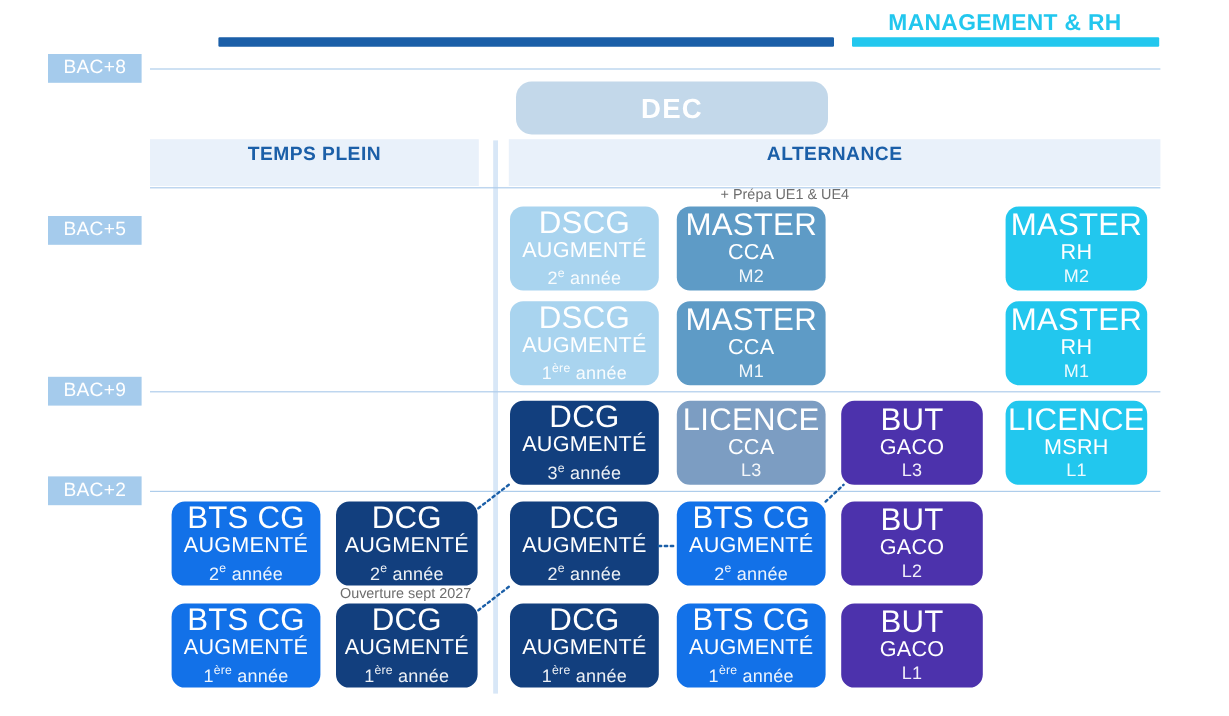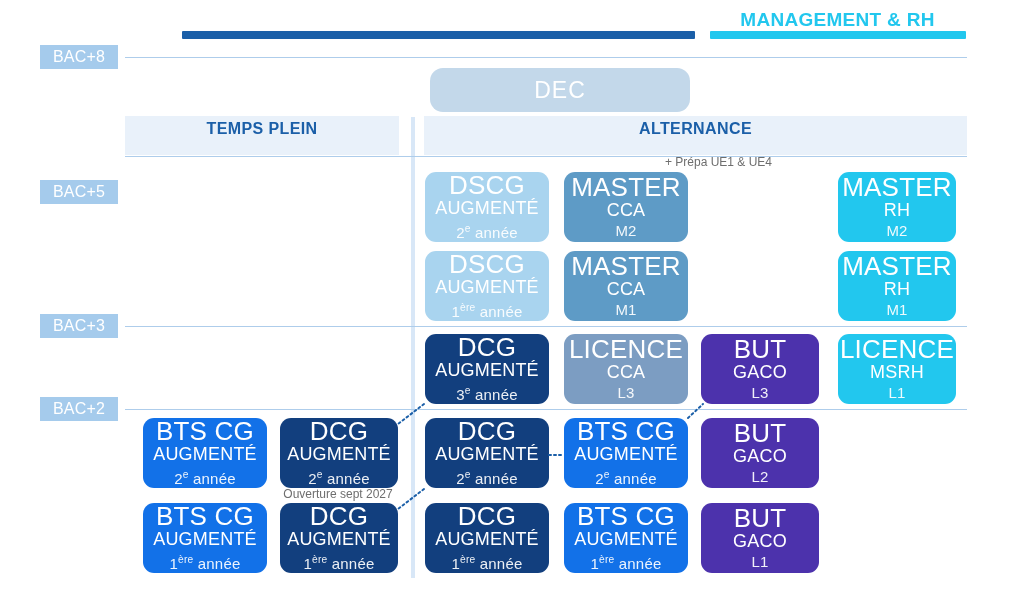--- a/index.html
+++ b/index.html
@@ -75,21 +75,21 @@
     display: flex;
     flex-direction: column;
     align-items: center;
     justify-content: center;
     overflow: hidden;
   }
   .box .l1 { font-size: 26px; font-weight: normal; line-height: 25px; letter-spacing: .2px; }
   .box .l2 { font-size: 18px; line-height: 21px; letter-spacing: .2px; }
   .box .l3 { font-size: 15px; line-height: 19px; opacity: .92; letter-spacing: .2px; }
   .box.dec { border-radius: 13px; }
-  .box.dec .l1 { font-size: 23px; font-weight: normal; letter-spacing: 1px; }
+  .box.dec .l1 { font-size: 23px; font-weight: bold; letter-spacing: 1px; }
 
   .sup { font-size: .68em; vertical-align: super; }
 
   
   .note {
     position: absolute;
     font-size: 12px;
     color: #6e6e6e;
     white-space: nowrap;
     text-align: center;
@@ -111,21 +111,21 @@
   <div class="mode-band alt">ALTERNANCE</div>
 
   <div class="v-sep"></div>
 
   <div id="levels-layer">
       <div class="bac-line" style="top: 57px; width: 842px;"></div>
       <div class="bac-tag" style="left: 40px; top: 45px;">BAC+8</div>
       <div class="bac-line" style="top: 156px; width: 842px;"></div>
       <div class="bac-tag" style="left: 40px; top: 144px; margin-top: 36px;">BAC+5</div>
       <div class="bac-line" style="top: 326px; width: 842px;"></div>
-      <div class="bac-tag" style="left: 40px; top: 314px;">BAC+3</div>
+      <div class="bac-tag" style="left: 40px; top: 314px;">BAC+9</div>
       <div class="bac-line" style="top: 409px; width: 842px;"></div>
       <div class="bac-tag" style="left: 40px; top: 397px;">BAC+2</div>
     </div>
 
   <div id="boxes-layer">
       <div class="box dec" style="left: 430px; top: 68px; width: 260px; height: 44px; background: rgb(195, 216, 234);">
         <div class="l1">DEC</div>
       </div>
       <div class="box" style="left: 425px; top: 172px; width: 124px; height: 70px; background: rgb(169, 212, 239);">
         <div class="l1">DSCG</div>
@@ -223,21 +223,21 @@
         <div class="l3">1<span class="sup">ère</span> année</div>
       </div>
       <div class="box" style="left: 701px; top: 503px; width: 118px; height: 70px; background: rgb(76, 50, 172);">
         <div class="l1">BUT</div>
         <div class="l2">GACO</div>
         <div class="l3">L1</div>
       </div>
     </div>
 
   <div id="notes-layer">
-      <div class="note" style="left: 592px; top: 155px; width: 180px; text-align: right;">+ Prépa UE1 &amp; UE4</div>
+      <div class="note" style="left: 564px; top: 155px; width: 180px;">+ Prépa UE1 &amp; UE4</div>
       <div class="note" style="left: 273px; top: 487px; width: 130px;">Ouverture sept 2027</div>
     </div>
 
   <svg class="dots" id="dots-layer" viewBox="0 0 1024 597">
       <line x1="424" y1="404" x2="398" y2="424" stroke="#1b5fa8" stroke-width="2" stroke-dasharray="2,3" stroke-linecap="round"></line>
       <line x1="424" y1="489" x2="398" y2="509" stroke="#1b5fa8" stroke-width="2" stroke-dasharray="2,3" stroke-linecap="round"></line>
       <line x1="549" y1="455" x2="564" y2="455" stroke="#1b5fa8" stroke-width="2" stroke-dasharray="2,3" stroke-linecap="round"></line>
       <line x1="688" y1="418" x2="703" y2="404" stroke="#1b5fa8" stroke-width="2" stroke-dasharray="2,3" stroke-linecap="round"></line>
     </svg>
 

